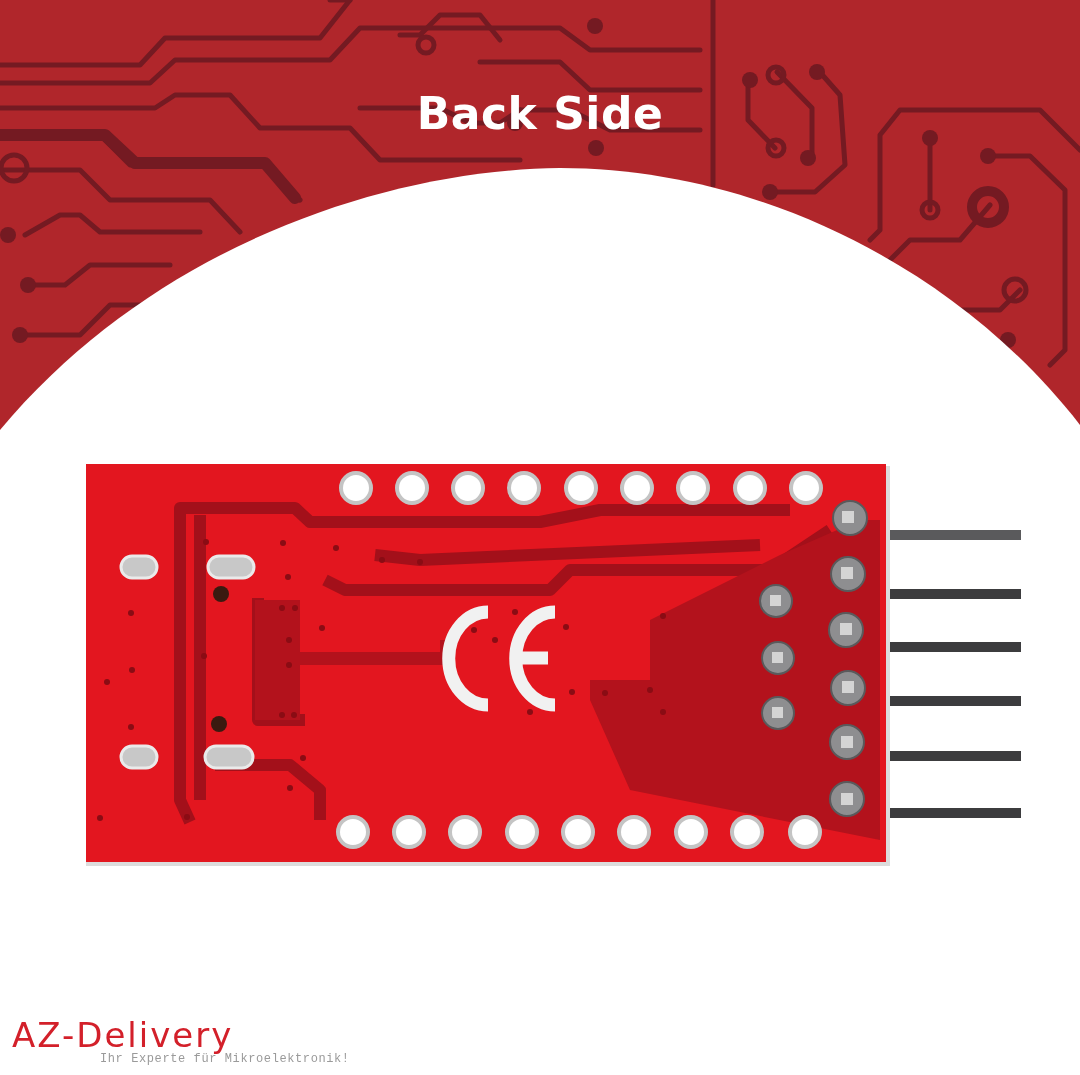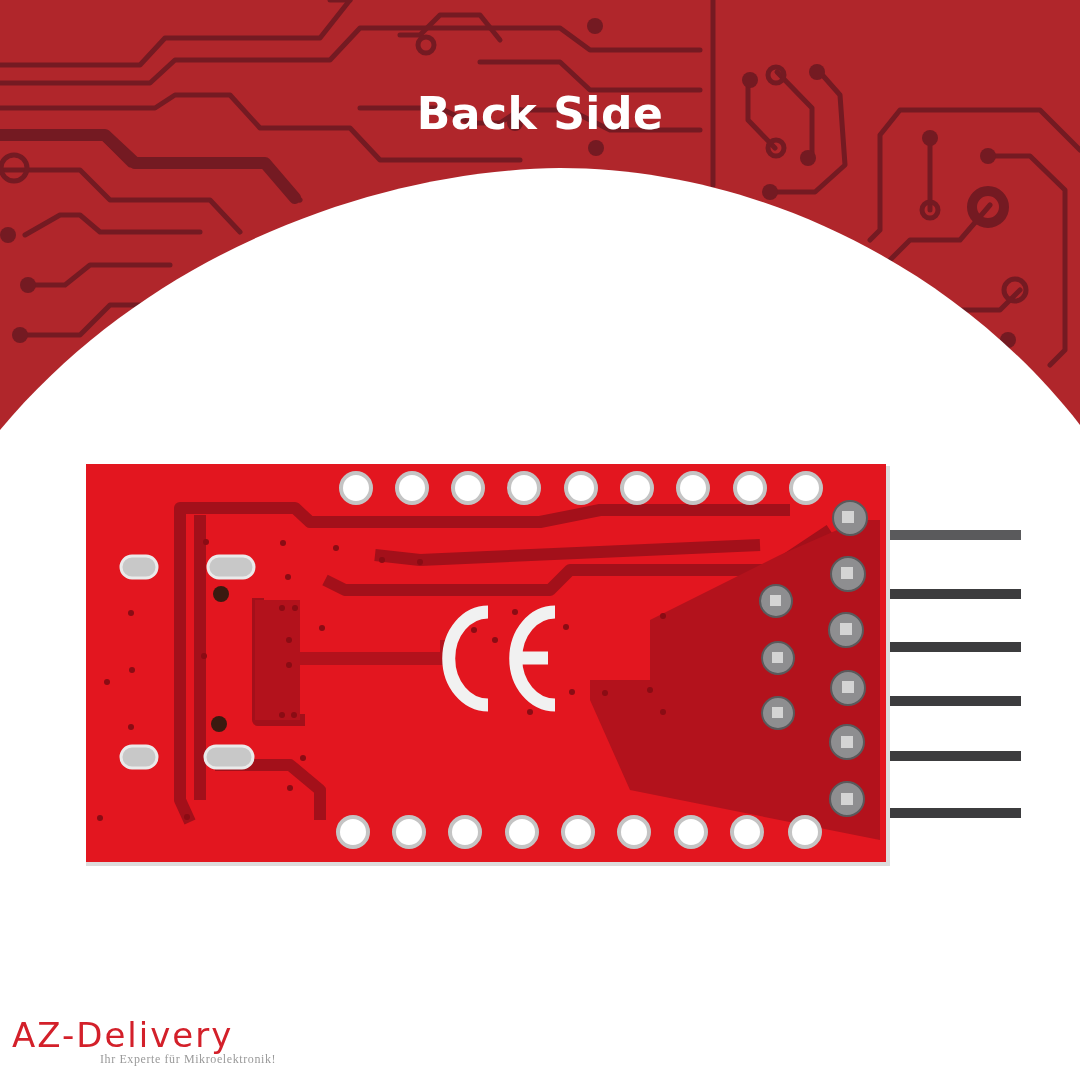--- a/index.html
+++ b/index.html
@@ -11,21 +11,21 @@
     font-size: 44px; letter-spacing: 0.5px; margin-top: 40px;
   }
   .logo { position: absolute; left: 12px; top: 1012px; width: 360px; height: 60px; }
   .logo-main {
     position: absolute; left: 0; top: 0; color: #d3202a;
     font-family: "DejaVu Sans", sans-serif; font-size: 34px; line-height: 46px;
     letter-spacing: 2px; font-weight: normal;
   }
   .logo-tag {
     position: absolute; left: 88px; top: 40px; color: #9a9a9a;
-    font-family: Liberation Serif, serif; font-size: 12px; letter-spacing: 0.6px;
+    font-family: Liberation Mono, monospace; font-size: 12px; letter-spacing: 0.6px;
   }
 </style>
 </head>
 <body>
 
 <div class="stage">
   <svg width="1080" height="1075" viewBox="0 0 1080 1075" xmlns="http://www.w3.org/2000/svg">
 
     <g>
       <rect x="0" y="0" width="1080" height="430" fill="#b0262b"></rect>

